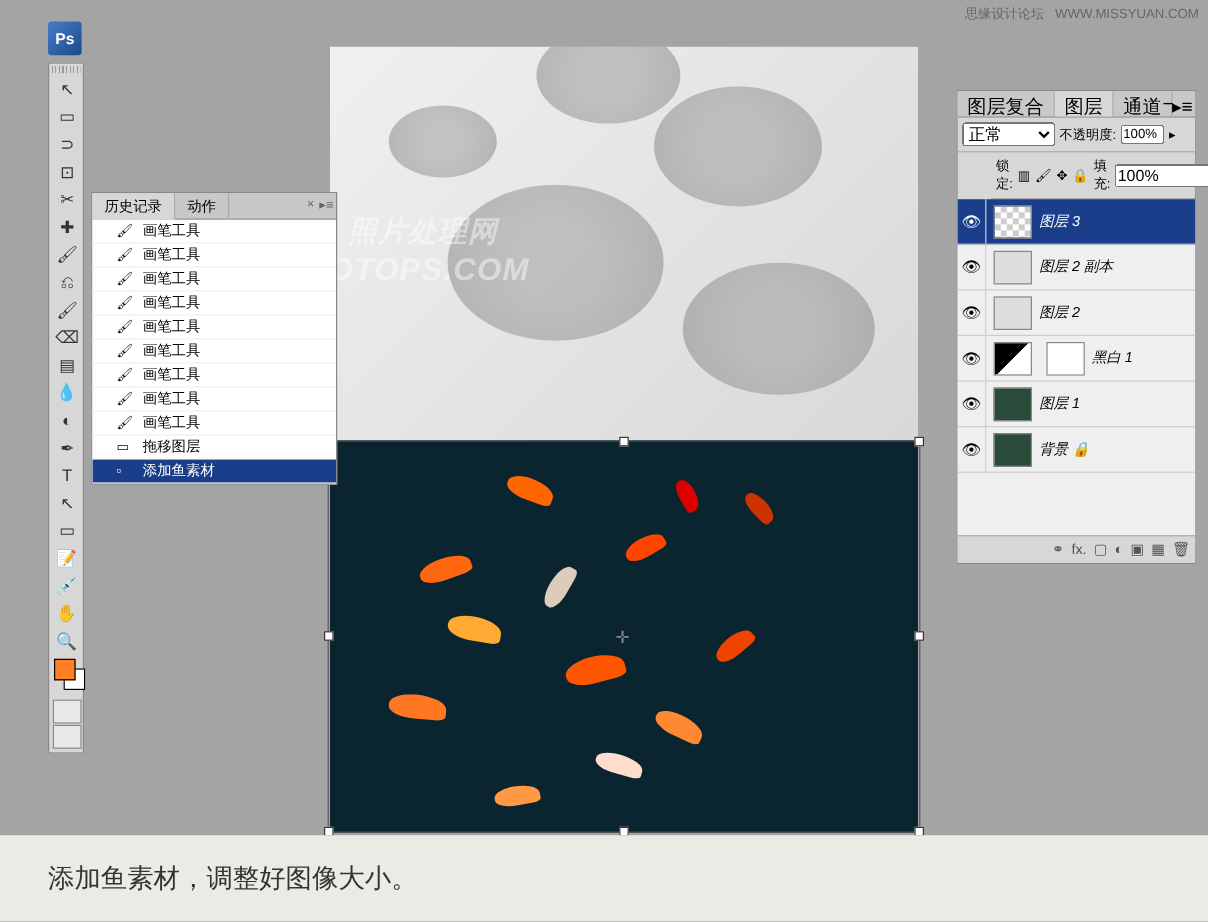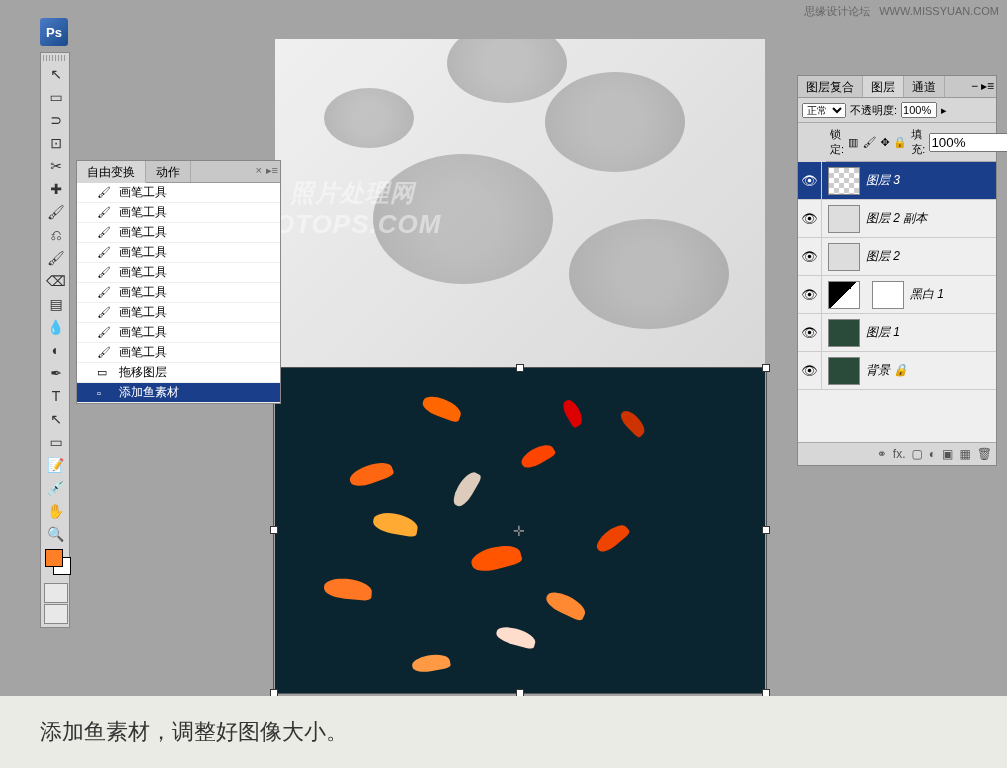--- a/index.html
+++ b/index.html
@@ -36,25 +36,25 @@
 .panel-tab.active { background: #d7d7d7; border-bottom: 1px solid #d7d7d7; margin-bottom: -1px; }
 .panel-close { position: absolute; right: 18px; top: 3px; font-size: 11px; cursor: pointer; color: #666; }
 .panel-menu { position: absolute; right: 2px; top: 3px; font-size: 11px; cursor: pointer; color: #666; }
 .history-items { background: #fff; max-height: 220px; overflow-y: auto; }
 .history-item { display: flex; align-items: center; height: 20px; padding: 0 4px 0 20px; font-size: 12px; border-bottom: 1px solid #eee; cursor: pointer; }
 .history-item.selected { background: #1a3e8a; color: #fff; }
 .history-item .hicon { width: 16px; height: 14px; margin-right: 6px; font-size: 11px; display: flex; align-items: center; }
 
 
 .layers-panel { position: absolute; top: 75px; right: 10px; width: 200px; background: #d7d7d7; border: 1px solid #888; }
-.layers-tabs { display: flex; background: #c8c8c8; border-bottom: 1px solid #999; height: 22px; position: relative; font-size: 12px; }
+.layers-tabs { display: flex; background: #c8c8c8; border-bottom: 1px solid #999; height: 22px; position: relative; font-size: 16px; }
 .layers-tabs .tab { padding: 3px 8px; cursor: pointer; border-right: 1px solid #aaa; }
 .layers-tabs .tab.active { background: #d7d7d7; }
 .layers-opts { display: flex; align-items: center; padding: 4px; font-size: 11px; gap: 4px; border-bottom: 1px solid #aaa; }
-.layers-opts select { font-size: 10px; width: 44px; }
+.layers-opts select { font-size: 14px; width: 77px; }
 .layers-opts input { width: 36px; font-size: 11px; }
 .layers-lock { display: flex; align-items: center; padding: 4px; font-size: 11px; gap: 4px; border-bottom: 1px solid #aaa; margin-left: 28px; }
 .layer-list { background: #efefef; min-height: 280px; }
 .layer-row { display: flex; align-items: center; height: 38px; border-bottom: 1px solid #ccc; font-size: 12px; cursor: pointer; }
 .layer-row.selected { background: #1a3e8a; color: #fff; }
 .layer-eye { width: 24px; text-align: center; font-size: 13px; border-right: 1px solid #ccc; height: 100%; display: flex; align-items: center; justify-content: center; }
 .layer-thumb { width: 32px; height: 28px; margin: 0 6px; border: 1px solid #888; background: #fff; flex-shrink: 0; }
 .layer-thumb.checker { background: repeating-conic-gradient(#ccc 0 25%, #fff 0 50%) 0 0/10px 10px; }
 .layer-thumb.dark { background: #2a4a3a; }
 .layer-thumb.grey { background: #ddd; }
@@ -151,21 +151,21 @@
     <div class="transform-handle" style="top:50%;right:-4px;margin-top:-4px;"></div>
     <div class="transform-handle" style="bottom:-4px;left:-4px;"></div>
     <div class="transform-handle" style="bottom:-4px;left:50%;margin-left:-4px;"></div>
     <div class="transform-handle" style="bottom:-4px;right:-4px;"></div>
     <div class="center-mark">✛</div>
   </div>
 </div>
 
 <div class="history-panel">
   <div class="panel-tabs">
-    <div class="panel-tab active">自由变换</div>
+    <div class="panel-tab active">历史记录</div>
     <div class="panel-tab">动作</div>
     <div class="panel-close">×</div>
     <div class="panel-menu">▸≡</div>
   </div>
   <div class="history-items" id="history-items">
       <div class="history-item">
         <span class="hicon">🖌</span>
         <span>画笔工具</span>
       </div>
       <div class="history-item">

